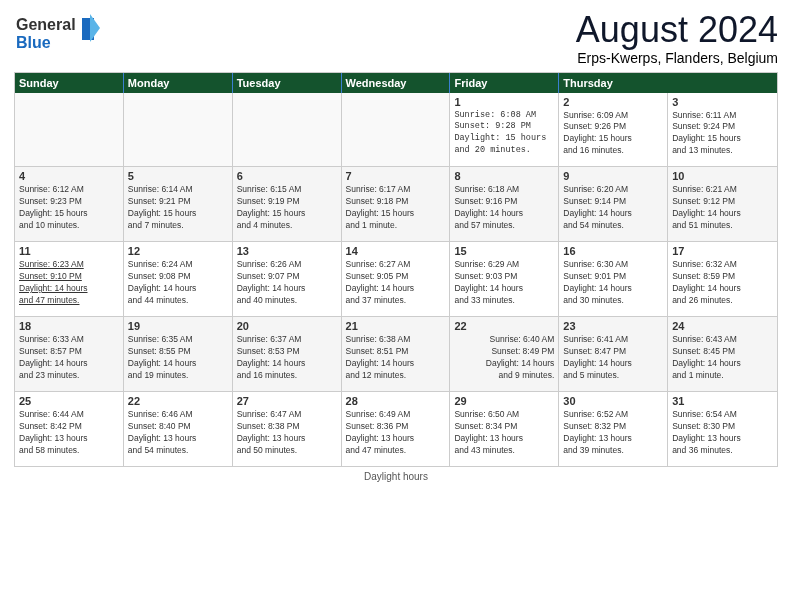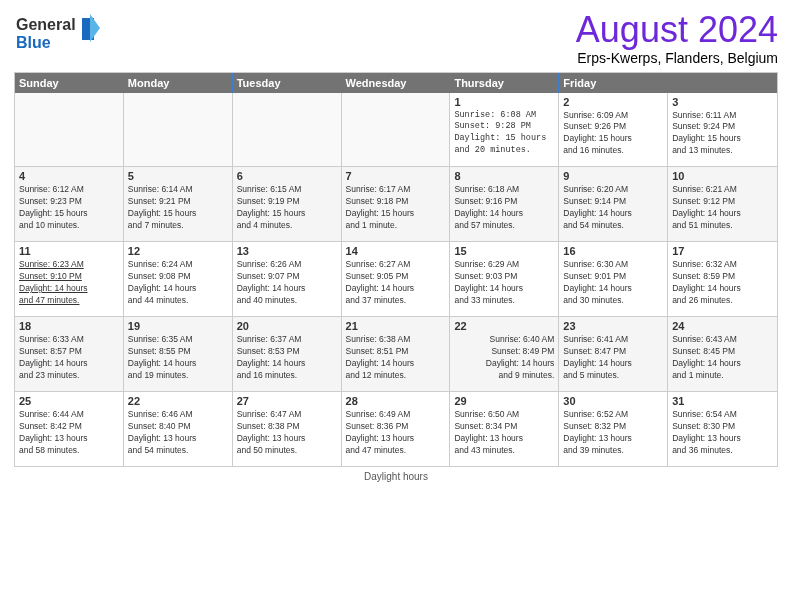--- a/index.html
+++ b/index.html
@@ -31,37 +31,37 @@
     .logo-area {
       display: flex;
       align-items: center;
     }
     .title-area {
       text-align: right;
     }
     .main-title {
       font-size: 36px;
       font-weight: normal;
-      color: #6d28d9;
+      color: #0f172a;
       line-height: 1.1;
     }
     .subtitle {
       font-size: 14px;
       color: #000000;
     }
     .calendar {
       flex: 1;
       display: flex;
       flex-direction: column;
       border: 1px solid #ccc;
     }
     .cal-header {
       display: grid;
       grid-template-columns: repeat(7, 1fr);
-      background: #737373;
+      background: #14532d;
     }
     .cal-header-cell {
       color: #fff;
       font-size: 11px;
       font-weight: bold;
       padding: 4px 4px;
       text-align: left;
       border-right: 1px solid #3a7fd0;
     }
     .cal-header-cell:last-child { border-right: none; }
@@ -128,22 +128,22 @@
       <div class="subtitle">Erps-Kwerps, Flanders, Belgium</div>
     </div>
   </div>
 
   <div class="calendar">
     <div class="cal-header" id="cal-header">
         <div class="cal-header-cell">Sunday</div>
         <div class="cal-header-cell">Monday</div>
         <div class="cal-header-cell">Tuesday</div>
         <div class="cal-header-cell">Wednesday</div>
+        <div class="cal-header-cell">Friday</div>
         <div class="cal-header-cell">Thursday</div>
-        <div class="cal-header-cell">Friday</div>
       </div>
     <div class="cal-body" id="cal-body">
         <div class="cal-row">
           <div class="cal-cell empty"></div>
           <div class="cal-cell empty"></div>
           <div class="cal-cell empty"></div>
           <div class="cal-cell empty"></div>
           <div class="cal-cell">
             <div class="day-number">1</div>
             <div class="day-info" style="white-space: pre-line; font-family: Liberation Mono, monospace;">Sunrise: 6:08 AM

